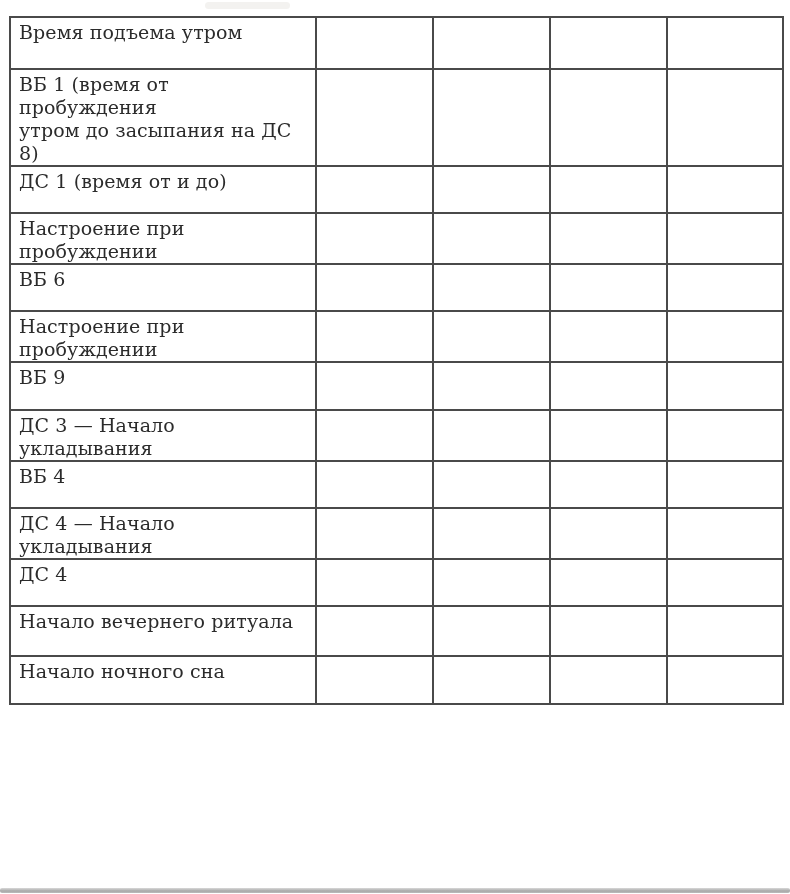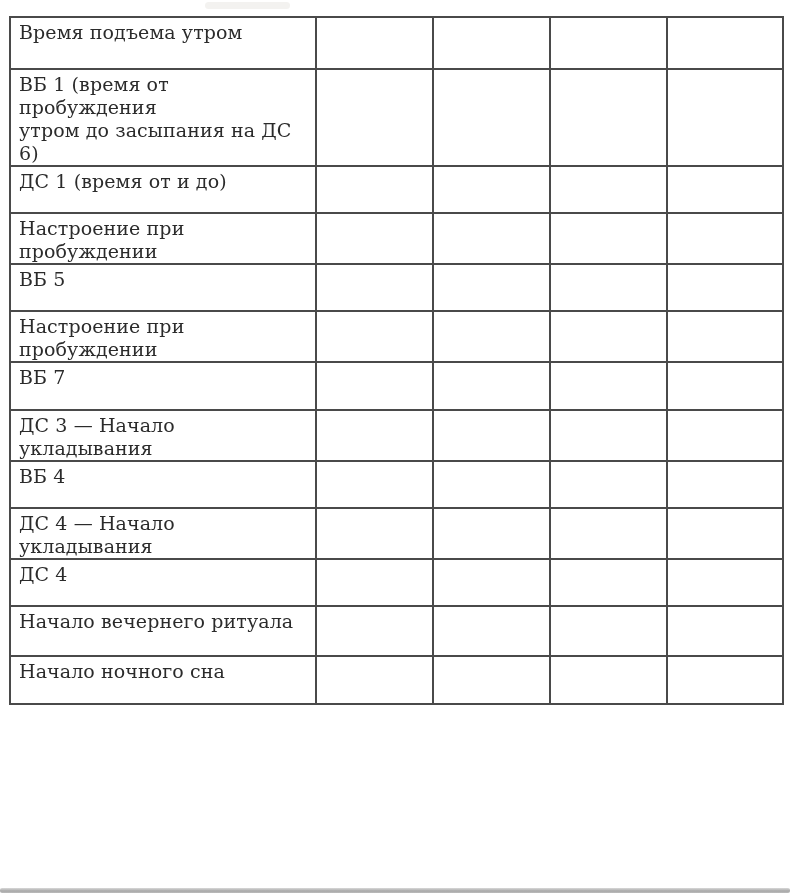--- a/index.html
+++ b/index.html
@@ -91,21 +91,21 @@
           <span class="row-label">Время подъема утром</span>
         </td>
       <td></td>
       <td></td>
       <td></td>
       <td></td>
     </tr>
     <tr>
       <td>
           <span class="row-label">ВБ 1 (время от пробуждения
-утром до засыпания на ДС 6)</span>
+утром до засыпания на ДС 8)</span>
         </td>
       <td></td>
       <td></td>
       <td></td>
       <td></td>
     </tr>
     <tr>
       <td>
           <span class="row-label">ДС 1 (время от и до)</span>
         </td>
@@ -118,39 +118,39 @@
       <td>
           <span class="row-label">Настроение при пробуждении</span>
         </td>
       <td></td>
       <td></td>
       <td></td>
       <td></td>
     </tr>
     <tr>
       <td>
-          <span class="row-label">ВБ 5</span>
+          <span class="row-label">ВБ 6</span>
         </td>
       <td></td>
       <td></td>
       <td></td>
       <td></td>
     </tr>
     <tr>
       <td>
           <span class="row-label">Настроение при пробуждении</span>
         </td>
       <td></td>
       <td></td>
       <td></td>
       <td></td>
     </tr>
     <tr>
       <td>
-          <span class="row-label">ВБ 7</span>
+          <span class="row-label">ВБ 9</span>
         </td>
       <td></td>
       <td></td>
       <td></td>
       <td></td>
     </tr>
     <tr>
       <td>
           <span class="row-label">ДС 3 — Начало укладывания</span>
         </td>

